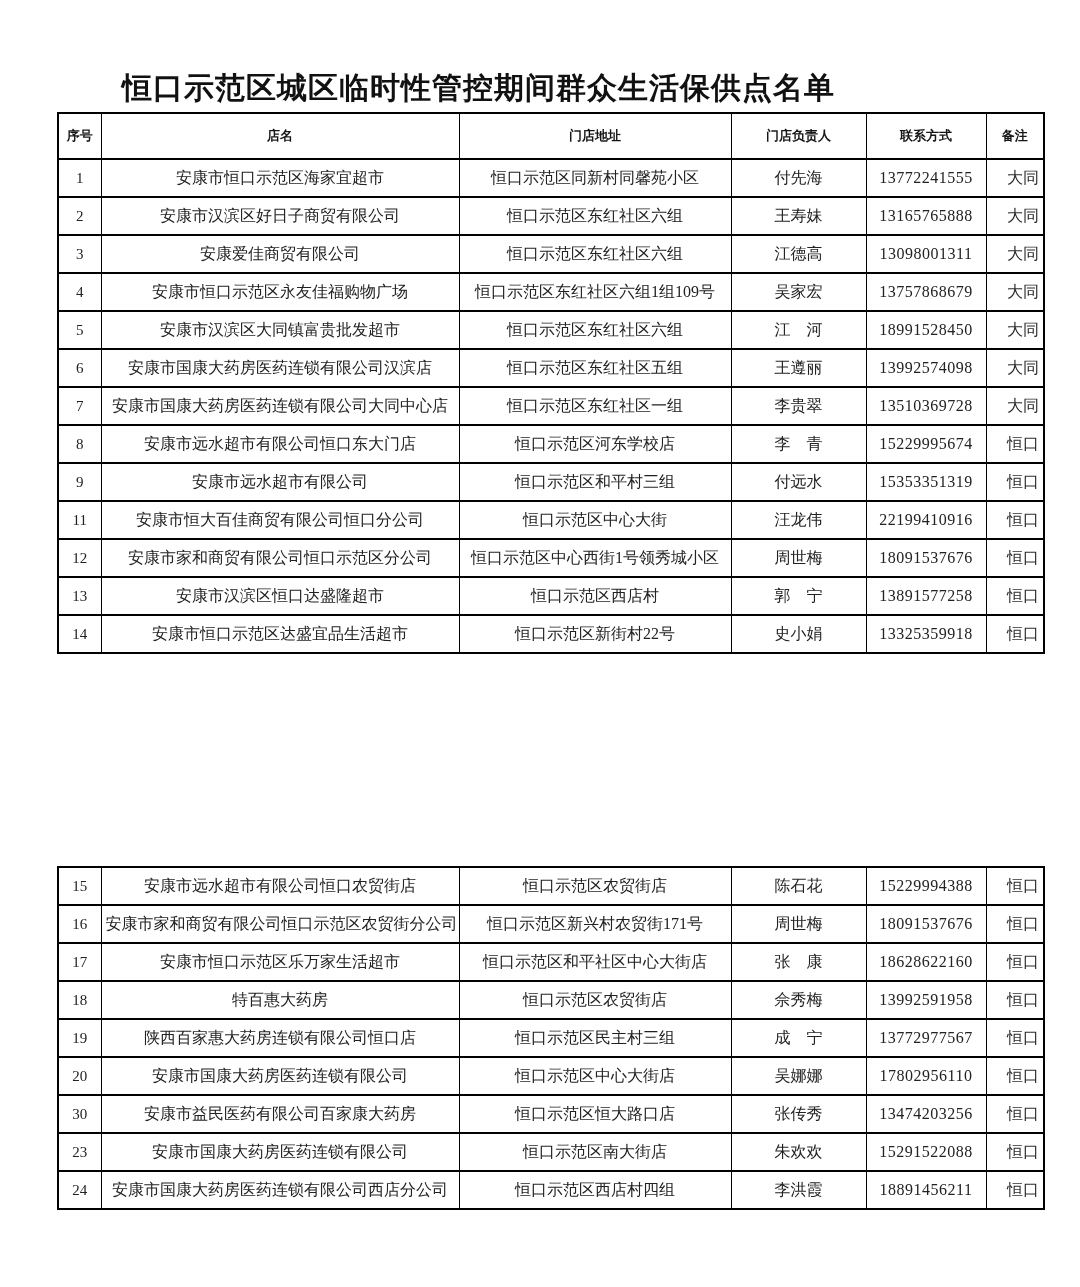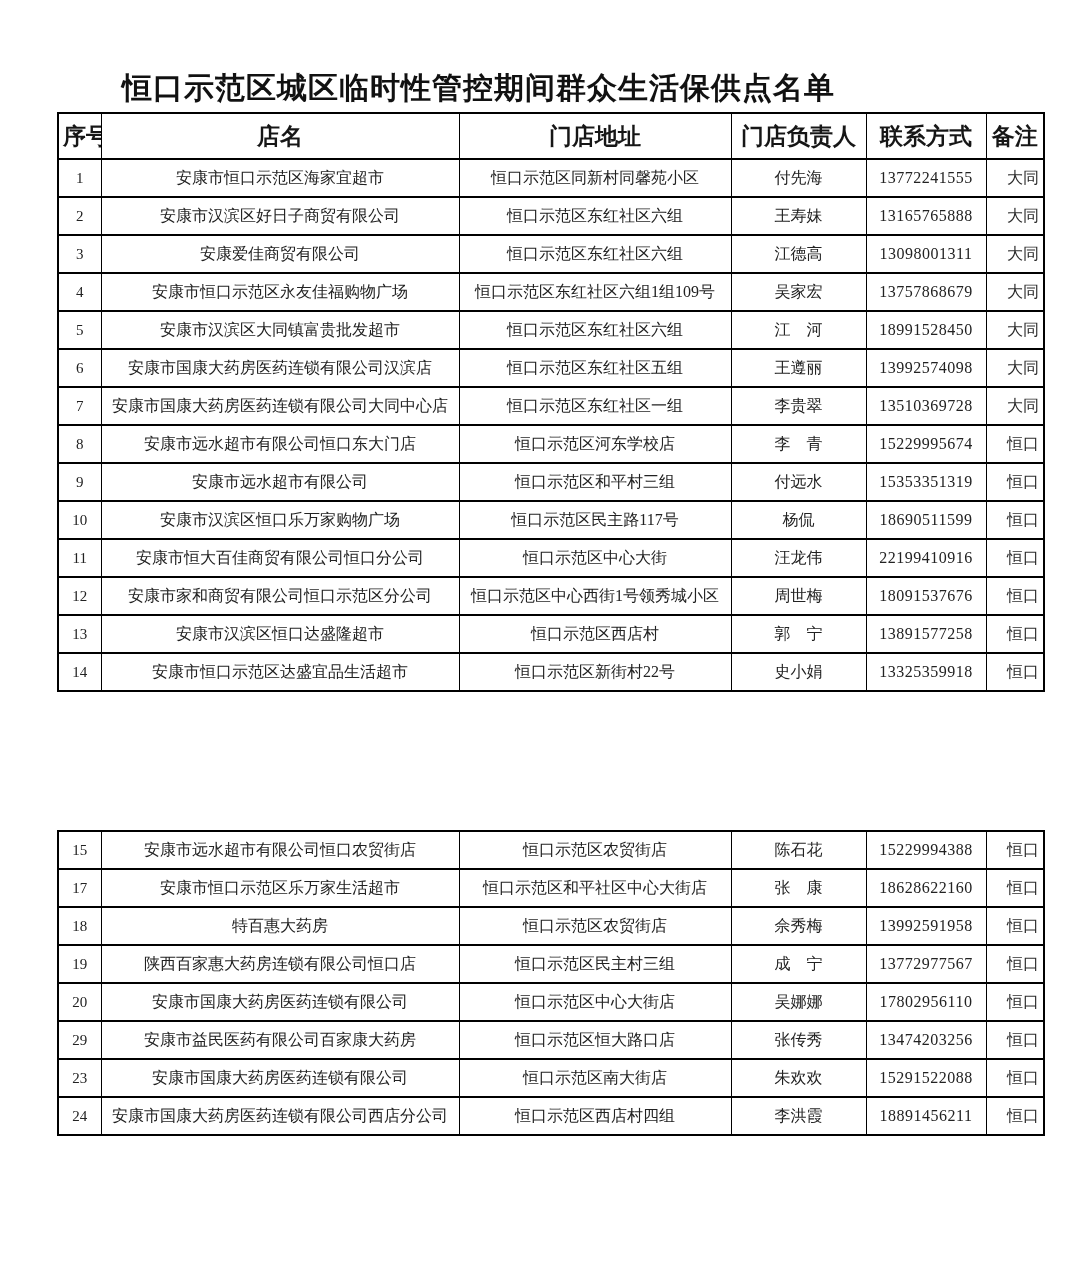--- a/index.html
+++ b/index.html
@@ -32,38 +32,38 @@
   table.supply-table {
     position: absolute;
     left: 57px;
     width: 986px;
     border-collapse: collapse;
     table-layout: fixed;
     border: 2px solid #000;
     background: #ffffff;
   }
   table.supply-table.part1 { top: 112px; }
-  table.supply-table.part2 { top: 830px; padding-left: 7px; }
+  table.supply-table.part2 { top: 866px; padding-left: 7px; }
   .supply-table th,
   .supply-table td {
     border-left: 1px solid #000;
     border-right: 1px solid #000;
     border-top: 2px solid #000;
     border-bottom: 2px solid #000;
     text-align: center;
     vertical-align: middle;
     padding: 0 4px;
     overflow: hidden;
     white-space: nowrap;
   }
   .supply-table th {
     height: 44px;
     font-family: "Liberation Serif", serif;
     font-weight: 700;
-    font-size: 23px;
+    font-size: 13px;
     color: #161616;
   }
   .supply-table td {
     height: 36px;
     font-size: 16px;
     font-weight: 400;
     color: #222222;
   }
   .supply-table td.cell-no {
     font-size: 15px;
@@ -170,28 +170,20 @@
         </tr>
         <tr>
           <td class="cell-no">9</td>
           <td class="cell-name">安康市远水超市有限公司</td>
           <td class="cell-address">恒口示范区和平村三组</td>
           <td class="cell-manager">付远水</td>
           <td class="cell-phone">15353351319</td>
           <td class="cell-note">恒口</td>
         </tr>
         <tr>
-          <td class="cell-no">10</td>
-          <td class="cell-name">安康市汉滨区恒口乐万家购物广场</td>
-          <td class="cell-address">恒口示范区民主路117号</td>
-          <td class="cell-manager">杨侃</td>
-          <td class="cell-phone">18690511599</td>
-          <td class="cell-note">恒口</td>
-        </tr>
-        <tr>
           <td class="cell-no">11</td>
           <td class="cell-name">安康市恒大百佳商贸有限公司恒口分公司</td>
           <td class="cell-address">恒口示范区中心大街</td>
           <td class="cell-manager">汪龙伟</td>
           <td class="cell-phone">22199410916</td>
           <td class="cell-note">恒口</td>
         </tr>
         <tr>
           <td class="cell-no">12</td>
           <td class="cell-name">安康市家和商贸有限公司恒口示范区分公司</td>
@@ -231,20 +223,28 @@
     <tbody id="tbody-part2">
         <tr>
           <td class="cell-no">15</td>
           <td class="cell-name">安康市远水超市有限公司恒口农贸街店</td>
           <td class="cell-address">恒口示范区农贸街店</td>
           <td class="cell-manager">陈石花</td>
           <td class="cell-phone">15229994388</td>
           <td class="cell-note">恒口</td>
         </tr>
         <tr>
+          <td class="cell-no">16</td>
+          <td class="cell-name">安康市家和商贸有限公司恒口示范区农贸街分公司</td>
+          <td class="cell-address">恒口示范区新兴村农贸街171号</td>
+          <td class="cell-manager">周世梅</td>
+          <td class="cell-phone">18091537676</td>
+          <td class="cell-note">恒口</td>
+        </tr>
+        <tr>
           <td class="cell-no">17</td>
           <td class="cell-name">安康市恒口示范区乐万家生活超市</td>
           <td class="cell-address">恒口示范区和平社区中心大街店</td>
           <td class="cell-manager">张　康</td>
           <td class="cell-phone">18628622160</td>
           <td class="cell-note">恒口</td>
         </tr>
         <tr>
           <td class="cell-no">18</td>
           <td class="cell-name">特百惠大药房</td>
@@ -263,21 +263,21 @@
         </tr>
         <tr>
           <td class="cell-no">20</td>
           <td class="cell-name">安康市国康大药房医药连锁有限公司</td>
           <td class="cell-address">恒口示范区中心大街店</td>
           <td class="cell-manager">吴娜娜</td>
           <td class="cell-phone">17802956110</td>
           <td class="cell-note">恒口</td>
         </tr>
         <tr>
-          <td class="cell-no">29</td>
+          <td class="cell-no">30</td>
           <td class="cell-name">安康市益民医药有限公司百家康大药房</td>
           <td class="cell-address">恒口示范区恒大路口店</td>
           <td class="cell-manager">张传秀</td>
           <td class="cell-phone">13474203256</td>
           <td class="cell-note">恒口</td>
         </tr>
         <tr>
           <td class="cell-no">23</td>
           <td class="cell-name">安康市国康大药房医药连锁有限公司</td>
           <td class="cell-address">恒口示范区南大街店</td>

